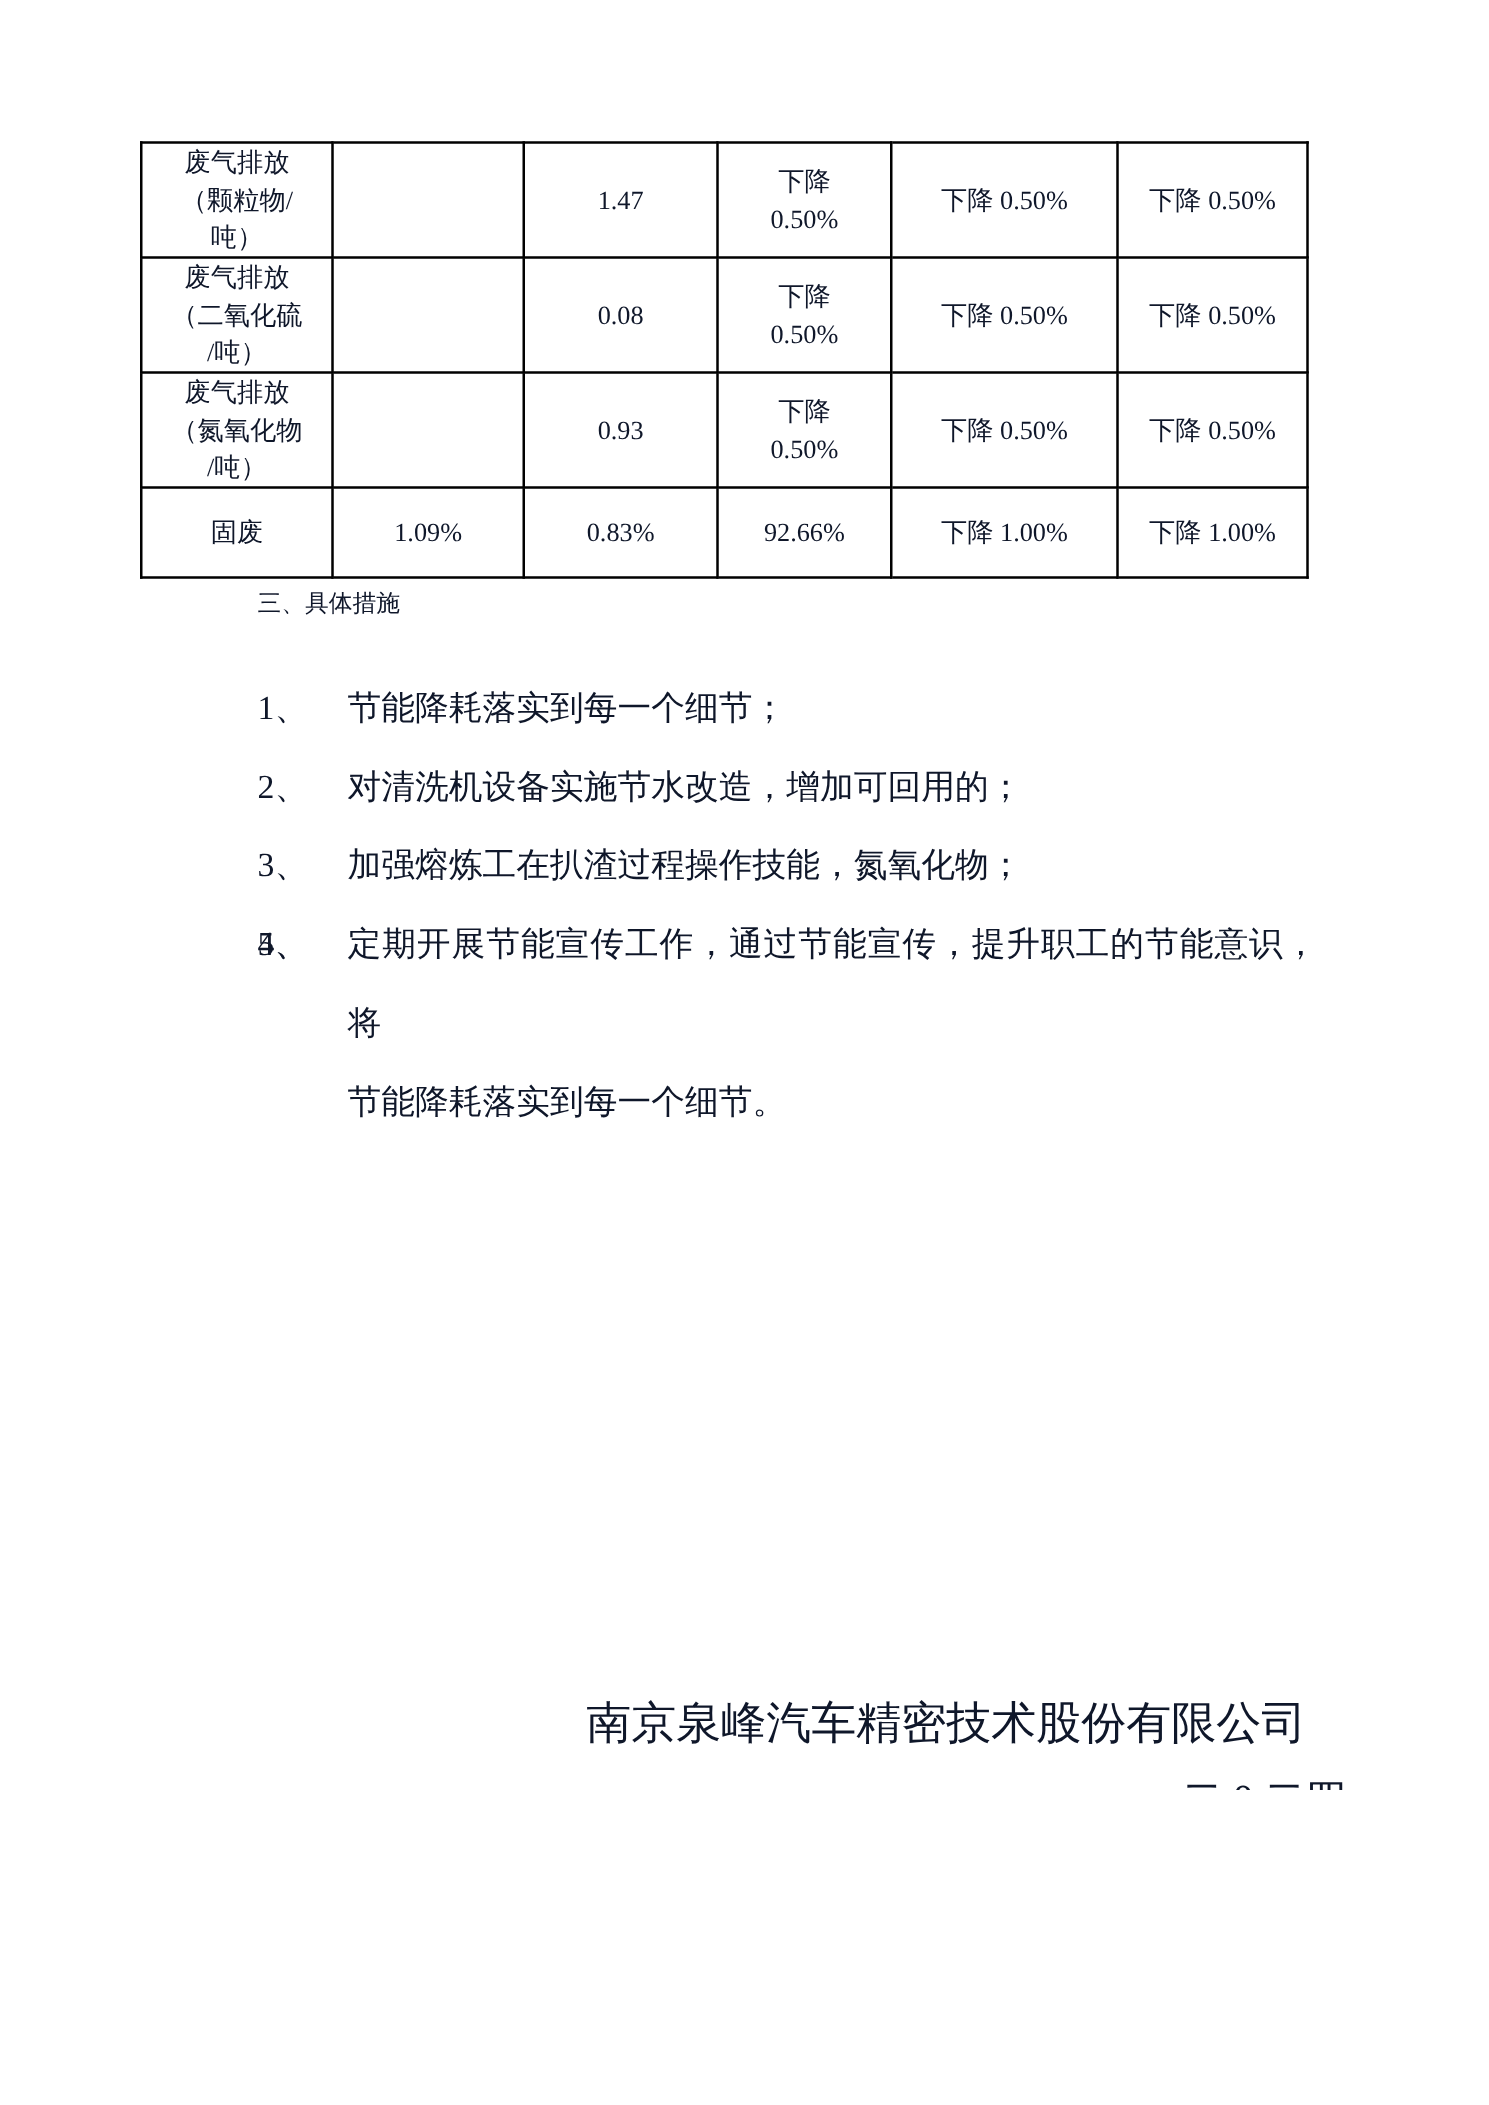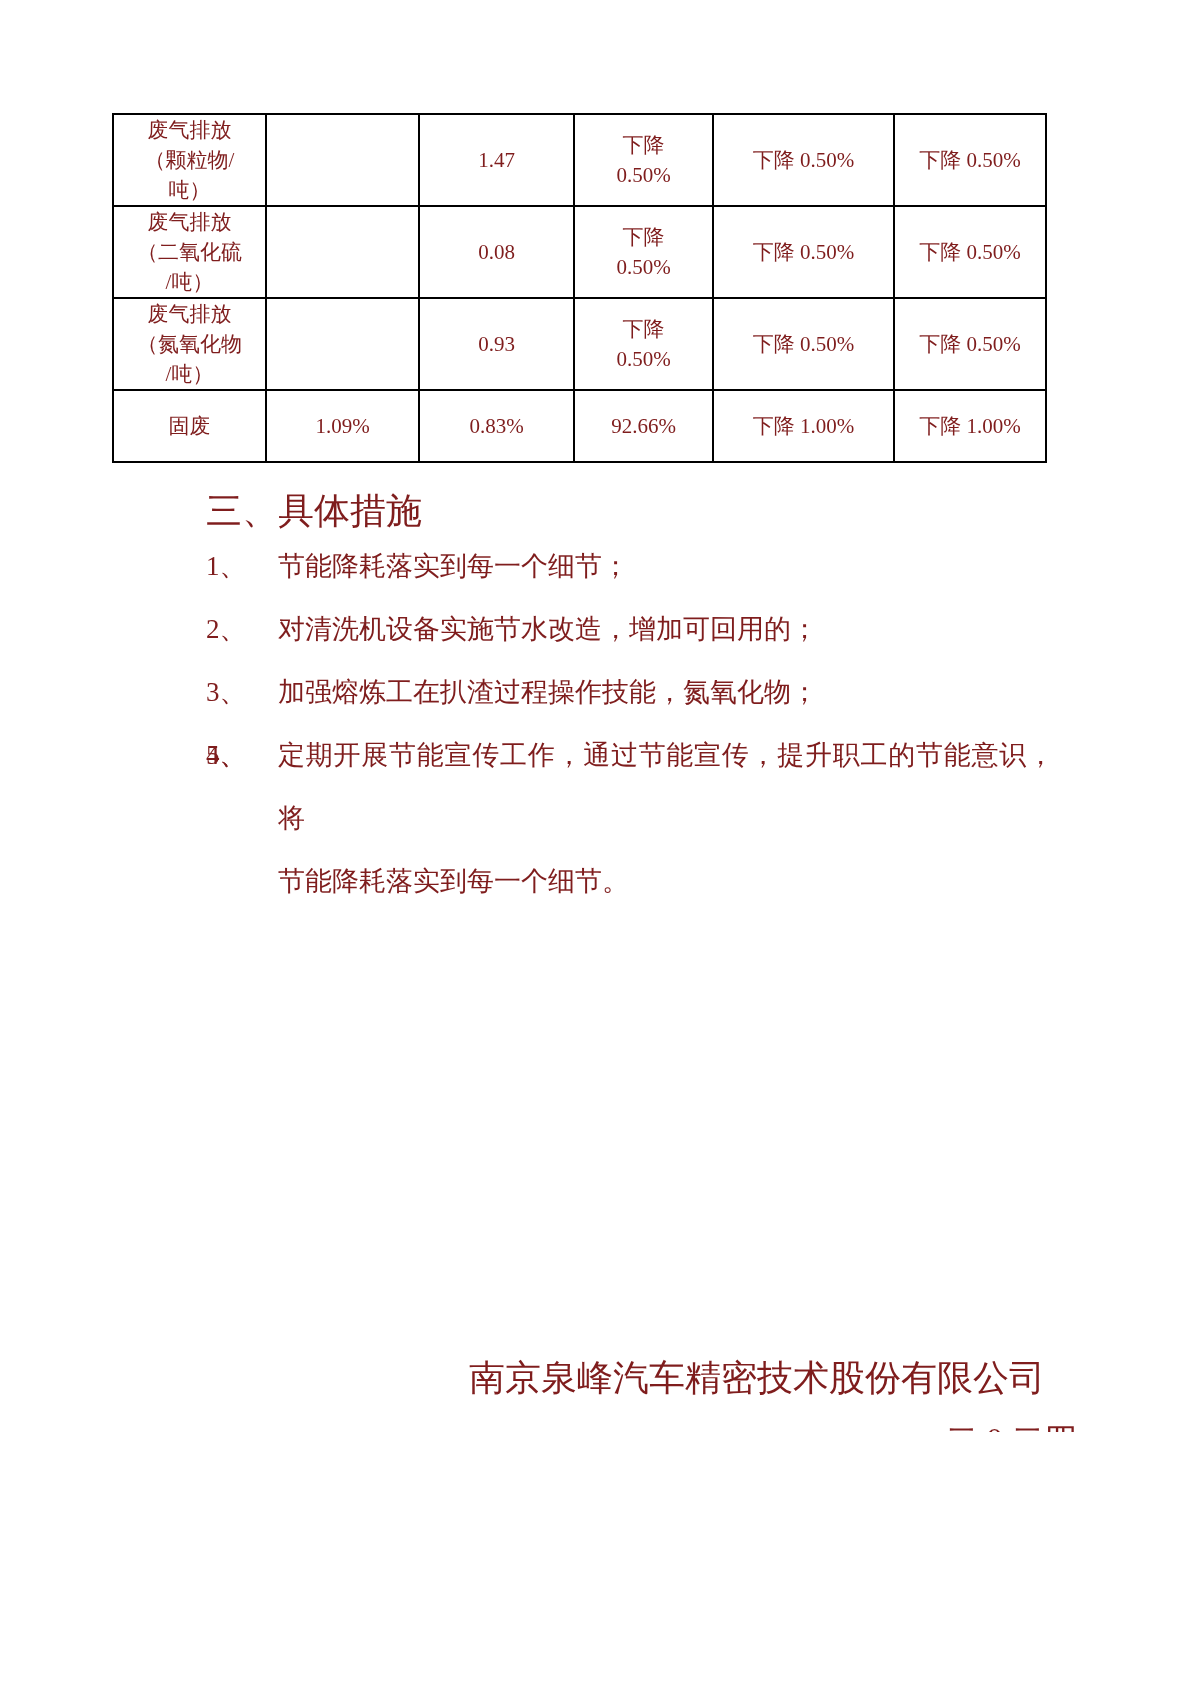--- a/index.html
+++ b/index.html
@@ -5,21 +5,21 @@
   html, body {
     margin: 0;
     padding: 0;
     background: #ffffff;
   }
   .page {
     position: relative;
     width: 1191px;
     height: 1432px;
     background: #ffffff;
-    color: #7f1d1d;
+    color: #0f172a;
     font-family: "Liberation Serif", "DejaVu Serif", serif;
     overflow: hidden;
   }
 
   
   .env-table {
     position: absolute;
     left: 112px;
     top: 113px;
     border-collapse: collapse;
@@ -41,23 +41,23 @@
   col.c2 { width: 153px; }
   col.c3 { width: 155px; }
   col.c4 { width: 139px; }
   col.c5 { width: 181px; }
   col.c6 { width: 152px; }
 
   
   .section-heading {
     position: absolute;
     left: 206px;
-    top: 487px;
+    top: 470px;
     margin: 0;
-    font-size: 36px;
+    font-size: 19px;
     font-weight: normal;
   }
 
   
   .measures {
     position: absolute;
     left: 206px;
     top: 535px;
     width: 848px;
     margin: 0;

